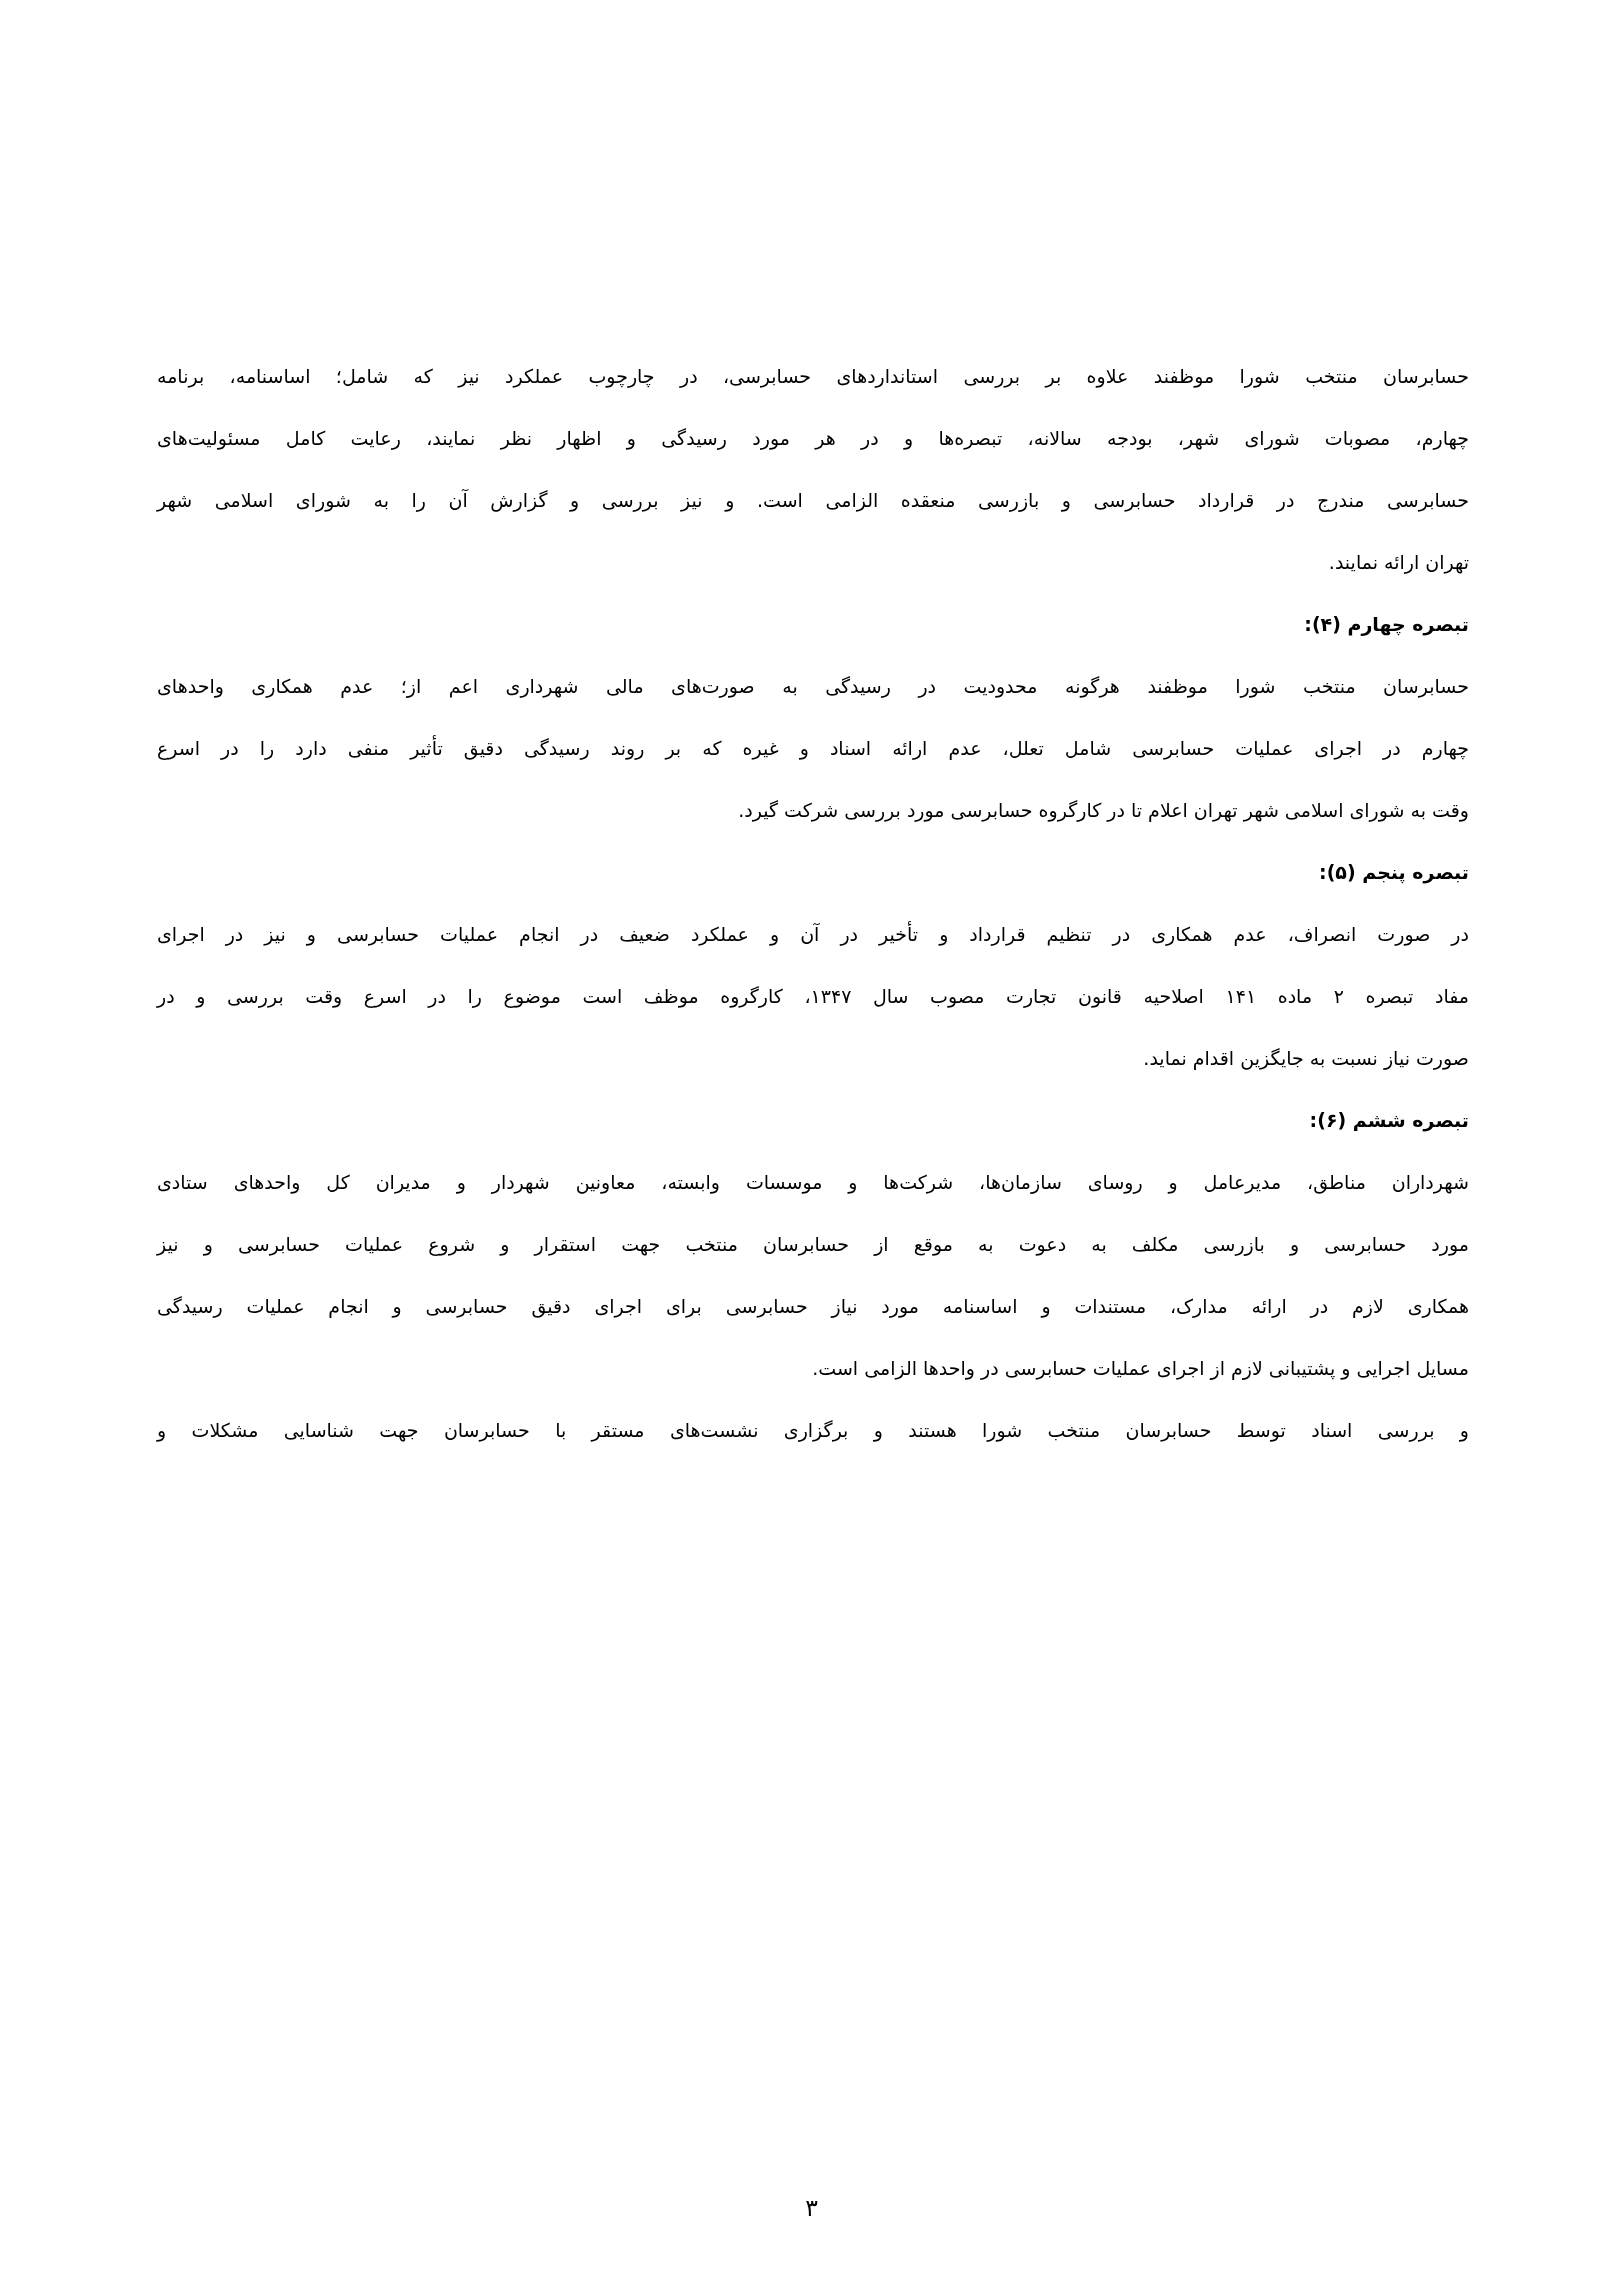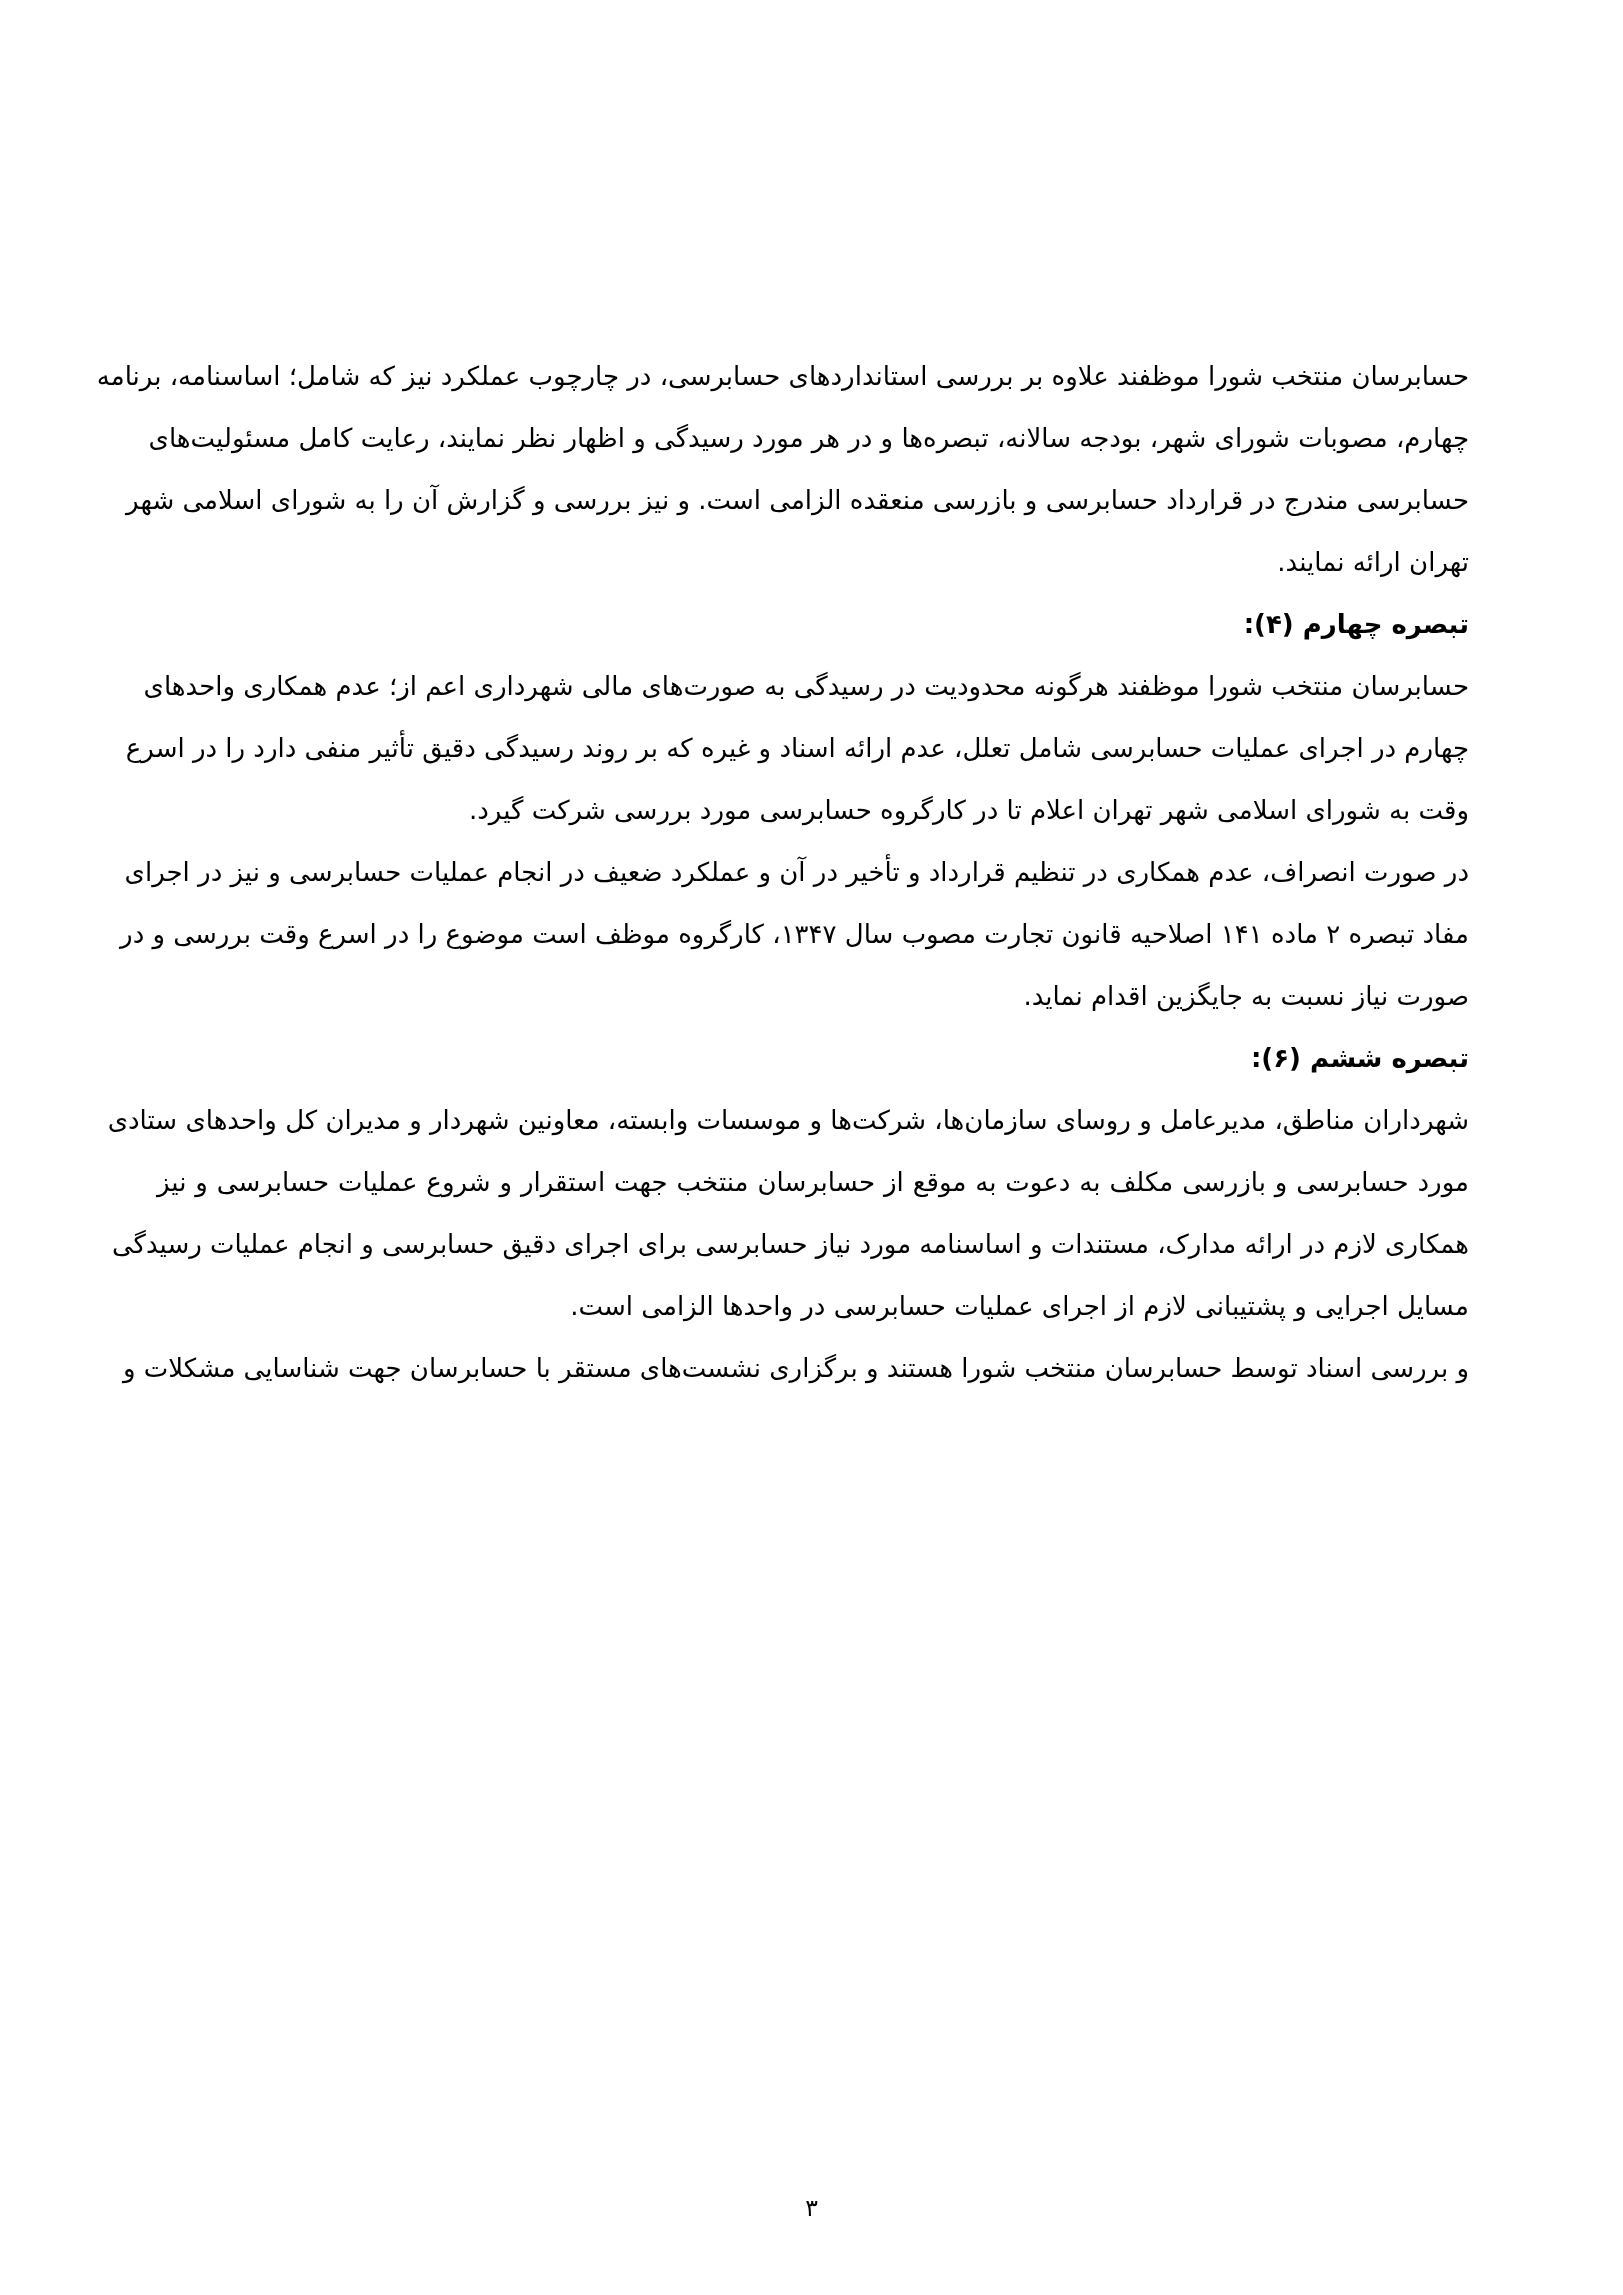--- a/index.html
+++ b/index.html
@@ -26,21 +26,21 @@
     .body-text {
       position: absolute;
       left: 157px;
       width: 1312px;
       top: 345px;
       direction: rtl;
     }
     .line {
       height: 62px;
       line-height: 62px;
-      font-size: 26px;
+      font-size: 19px;
       white-space: nowrap;
       direction: rtl;
       text-align: justify;
       text-align-last: justify;
       overflow: visible;
     }
     .line.last {
       text-align-last: right;
     }
     .line.heading {
@@ -73,20 +73,21 @@
     </div>
 
     <div class="line heading">تبصره چهارم (۴):</div>
 
     <div>
       <div class="line">حسابرسان منتخب شورا موظفند هرگونه محدودیت در رسیدگی به صورت‌های مالی شهرداری اعم از؛ عدم همکاری واحدهای</div>
       <div class="line">چهارم در اجرای عملیات حسابرسی شامل تعلل، عدم ارائه اسناد و غیره که بر روند رسیدگی دقیق تأثیر منفی دارد را در اسرع</div>
       <div class="line last">وقت به شورای اسلامی شهر تهران اعلام تا در کارگروه حسابرسی مورد بررسی شرکت گیرد.</div>
     </div>
 
+    <div class="line heading">تبصره پنجم (۵):</div>
 
     <div>
       <div class="line">در صورت انصراف، عدم همکاری در تنظیم قرارداد و تأخیر در آن و عملکرد ضعیف در انجام عملیات حسابرسی و نیز در اجرای</div>
       <div class="line">مفاد تبصره ۲ ماده ۱۴۱ اصلاحیه قانون تجارت مصوب سال ۱۳۴۷، کارگروه موظف است موضوع را در اسرع وقت بررسی و در</div>
       <div class="line last">صورت نیاز نسبت به جایگزین اقدام نماید.</div>
     </div>
 
     <div class="line heading">تبصره ششم (۶):</div>
 
     <div>

